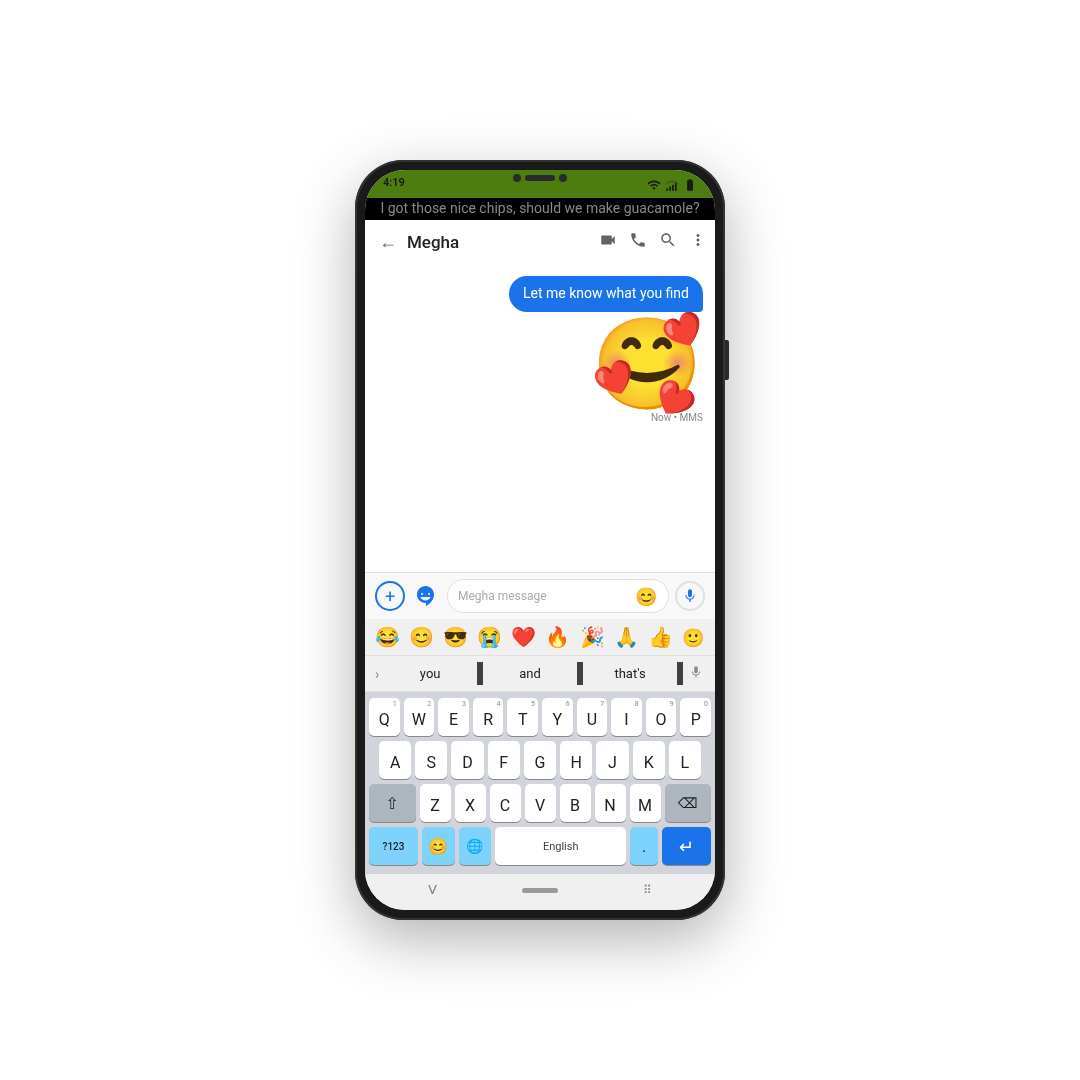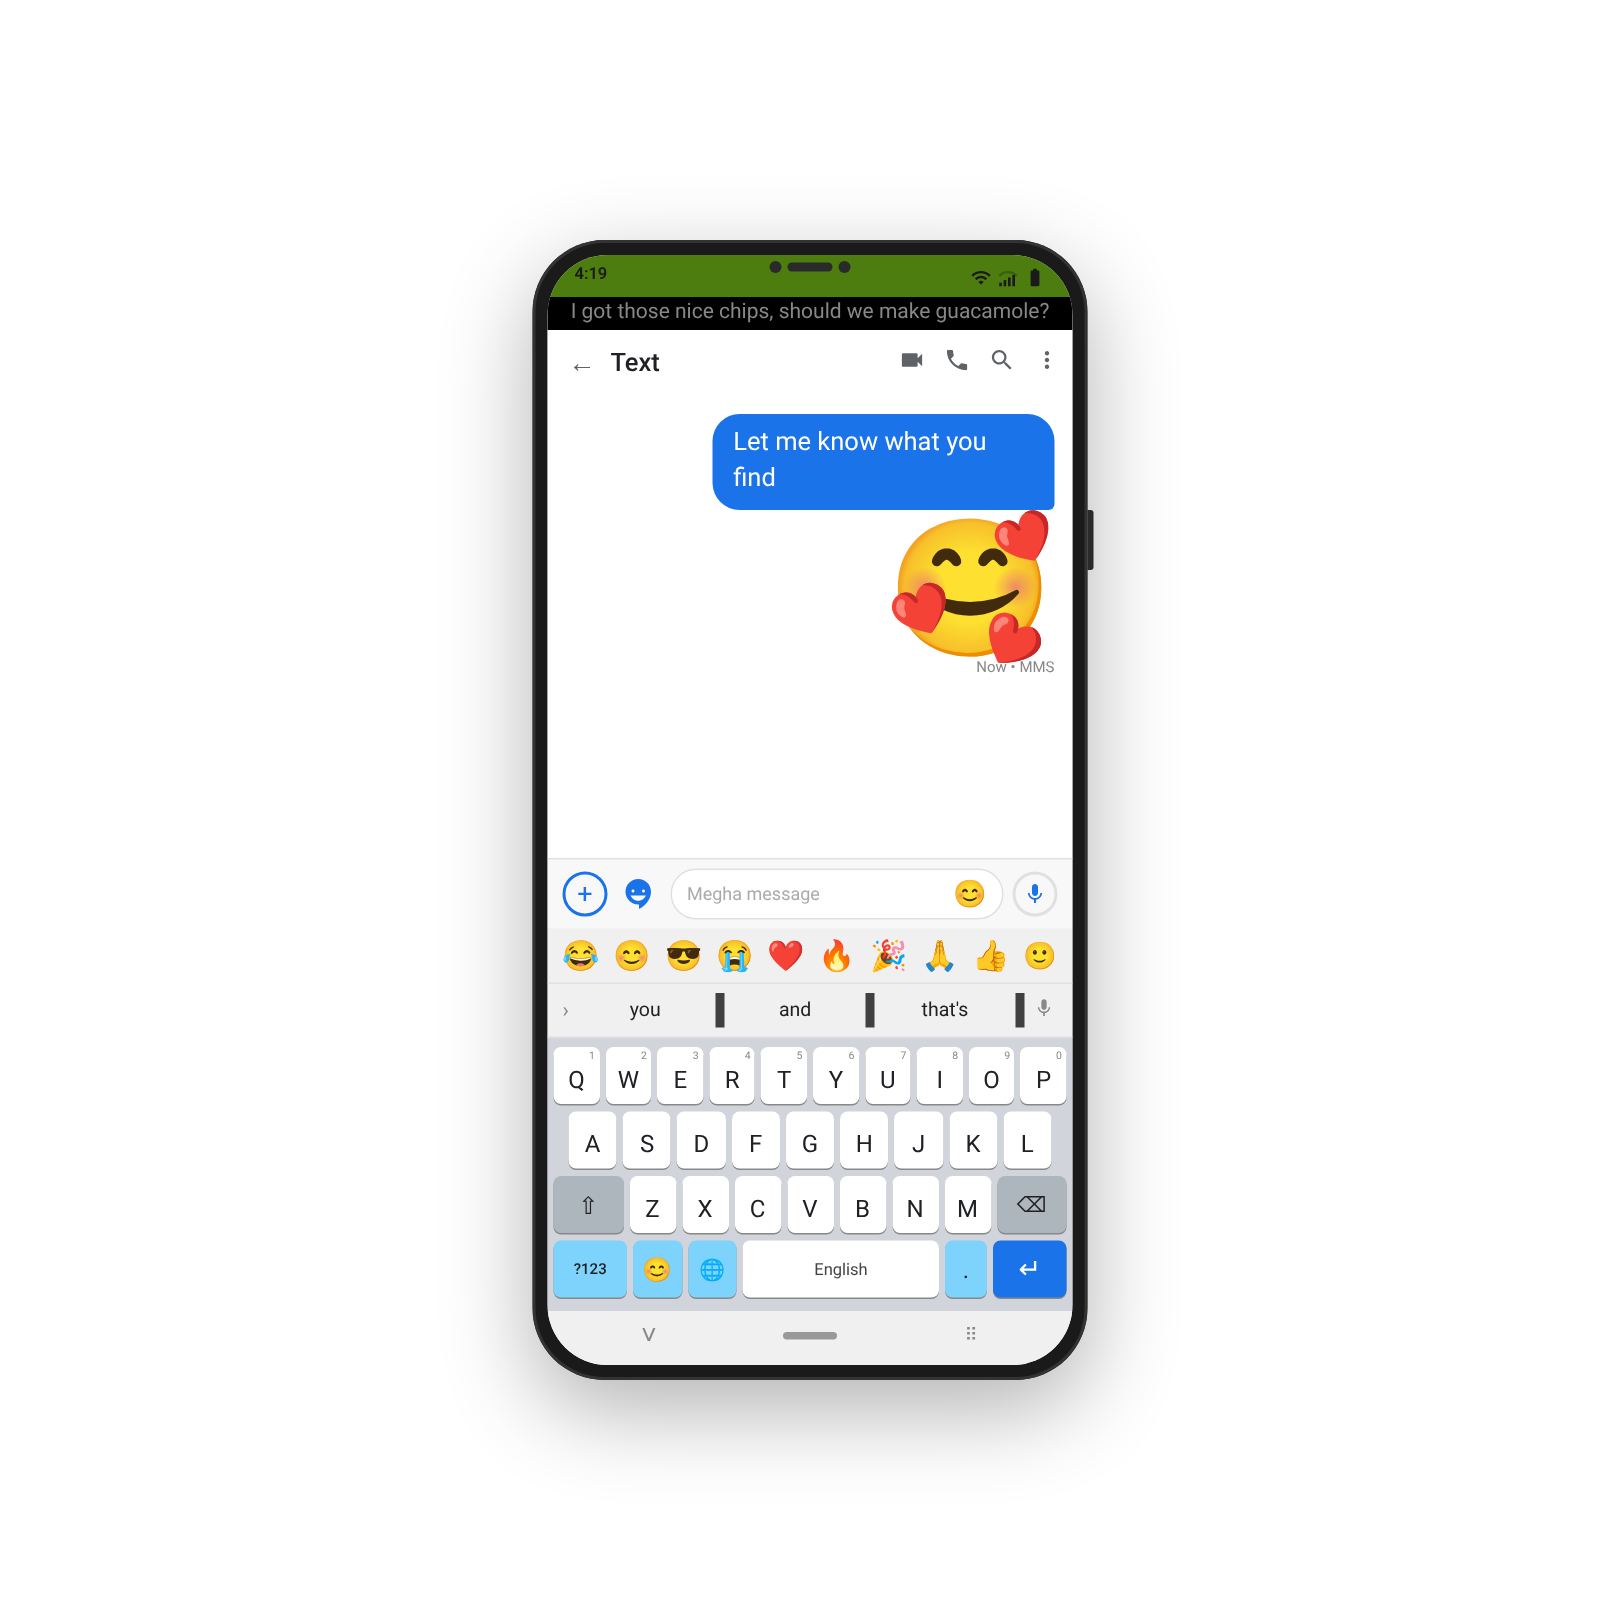--- a/index.html
+++ b/index.html
@@ -142,21 +142,21 @@
       flex-direction: column;
       align-items: flex-end;
     }
 
     .message-bubble {
       background: #1a73e8;
       color: white;
       border-radius: 18px 18px 4px 18px;
       padding: 8px 14px;
       max-width: 70%;
-      font-size: 17px;
+      font-size: 14px;
       line-height: 1.4;
       margin-bottom: 8px;
     }
 
     .emoji-message {
       display: flex;
       flex-direction: column;
       align-items: flex-end;
       margin-bottom: 4px;
     }
@@ -399,21 +399,21 @@
         </svg>
       </div>
     </div>
 
     <div class="prev-msg-hint">
       <span>I got those nice chips, should we make guacamole?</span>
     </div>
 
     <div class="app-bar">
       <span class="app-bar-back">←</span>
-      <span class="app-bar-title">Text</span>
+      <span class="app-bar-title">Megha</span>
       <div class="app-bar-actions">
 
         <span class="app-bar-icon">
           <svg width="18" height="18" viewBox="0 0 24 24" fill="#5f6368">
               <path d="M17 10.5V7c0-.55-.45-1-1-1H4c-.55 0-1 .45-1 1v10c0 .55.45 1 1 1h12c.55 0 1-.45 1-1v-3.5l4 4v-11l-4 4z"></path>
             </svg>
         </span>
 
         <span class="app-bar-icon">
           <svg width="18" height="18" viewBox="0 0 24 24" fill="#5f6368">

